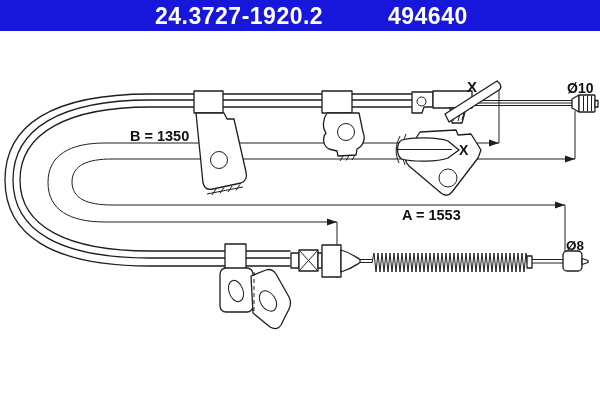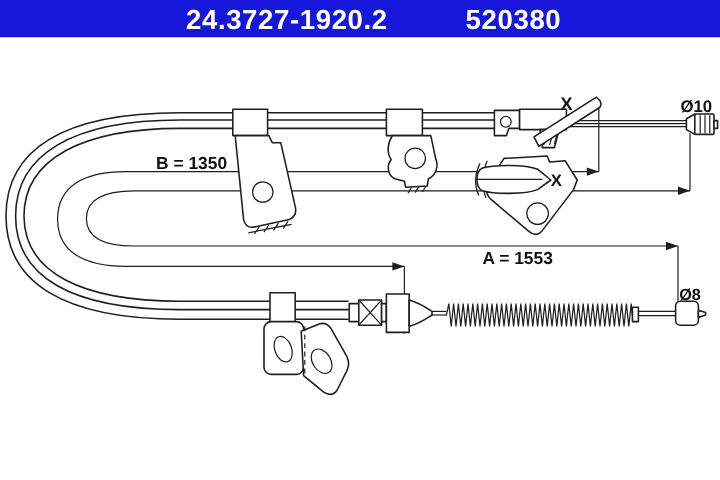--- a/index.html
+++ b/index.html
@@ -18,21 +18,21 @@
   .arw{fill:#1e1e1e;stroke:none;}
   .lbl{fill:#111;font-family:"Liberation Sans",sans-serif;font-weight:bold;}
 </style>
 </head>
 <body>
 
 <div class="stage">
 
   <div class="header">
     <span class="cat">24.3727-1920.2</span>
-    <span class="ref">520380</span>
+    <span class="ref">494640</span>
   </div>
 
   <svg width="600" height="400" viewBox="0 0 600 400">
 
     <g>
       <path class="thin" d="M499,143 H105 C70,143 48,155 48,182.5 C48,210 70,222 105,222 H337"></path>
       <polygon class="arw" points="499,143 489,139.5 489,146.5"></polygon>
       <polygon class="arw" points="337,222 327,218.5 327,225.5"></polygon>
     </g>
     <g>

